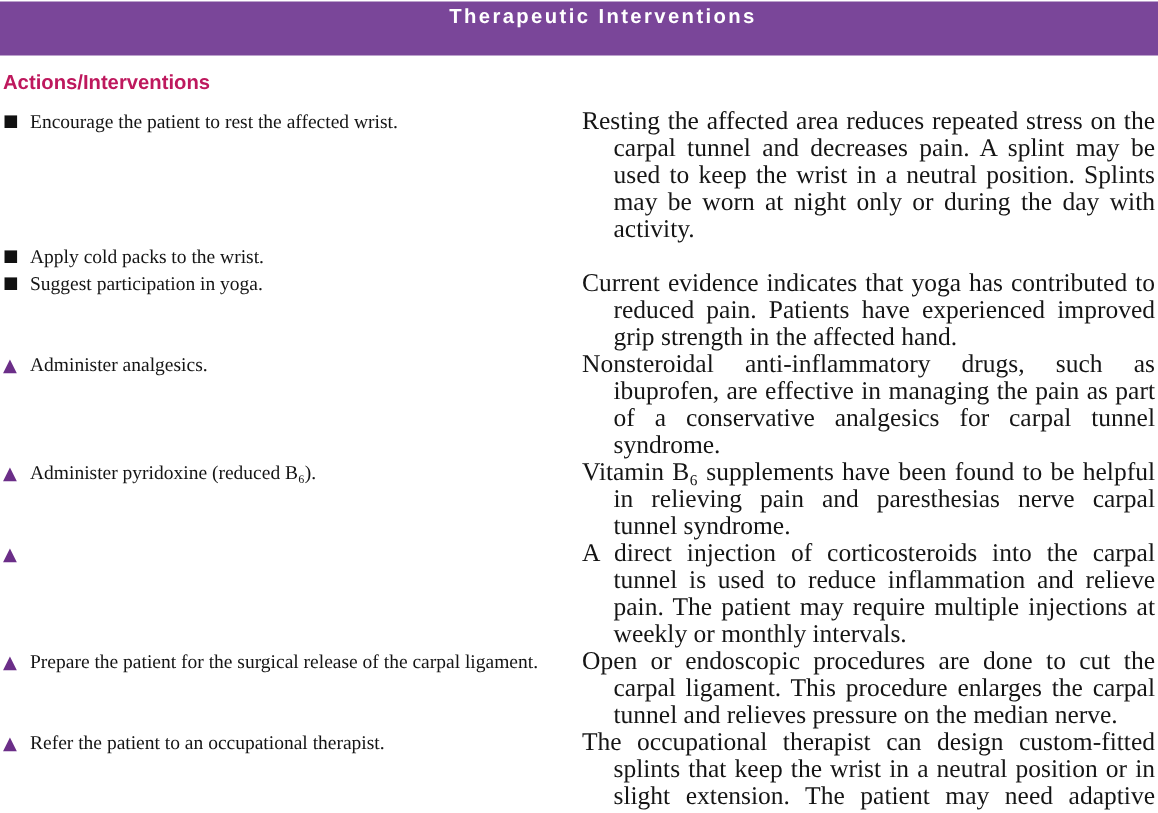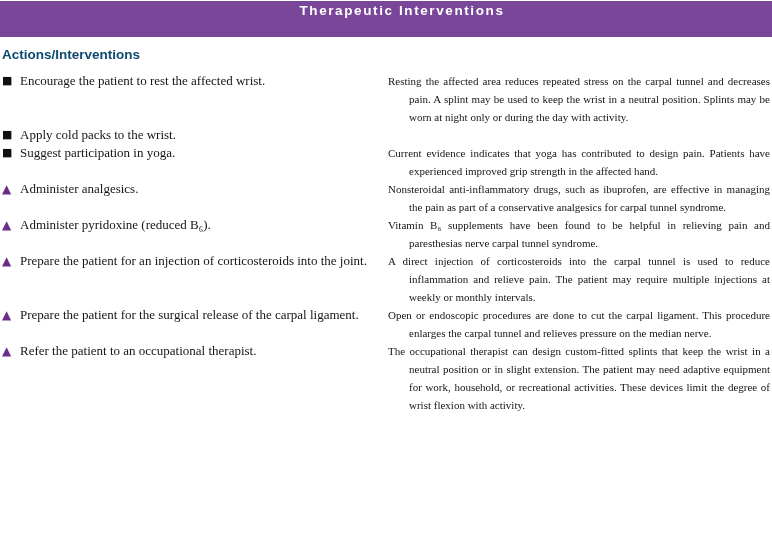--- a/index.html
+++ b/index.html
@@ -27,21 +27,21 @@
     padding-left: 16px;
   }
   .colheads {
     display: flex;
     margin-top: 10px;
     margin-bottom: 9px;
     font-family: "Liberation Sans", "DejaVu Sans", sans-serif;
     font-weight: bold;
     font-size: 13.5px;
     line-height: 16px;
-    color: #0c4a6e;
+    color: #be185d;
   }
   .ch-left  { width: 388px; box-sizing: border-box; padding-left: 2px; }
   .ch-right { flex: 1; box-sizing: border-box; padding-left: 9px; }
   .rows { width: 772px; }
   .row { display: flex; align-items: flex-start; }
   .action {
     width: 388px;
     box-sizing: border-box;
     position: relative;
     padding-left: 20px;
@@ -59,21 +59,21 @@
     line-height: 18px;
   }
   .bullet.sq  { color: #111111; }
   .bullet.tri { color: #6b2e88; font-size: 12px; }
   .rationale {
     flex: 1;
     box-sizing: border-box;
     padding-left: 21px;
     padding-right: 2px;
     text-indent: -21px;
-    font-size: 11px;
+    font-size: 17px;
     line-height: 18px;
     text-align: justify;
     hyphens: auto;
     -webkit-hyphens: auto;
   }
 </style>
 </head>
 <body>
 
 <div class="page">
@@ -101,21 +101,21 @@
         <span class="bullet sq">■</span>
         <span>Apply cold packs to the wrist.</span>
       </div>
     </div>
 
     <div class="row">
       <div class="action">
         <span class="bullet sq">■</span>
         <span>Suggest participation in yoga.</span>
       </div>
-      <div class="rationale">Current evidence indicates that yoga has contributed to design pain. Patients have experienced improved grip strength in the affected hand.</div>
+      <div class="rationale">Current evidence indicates that yoga has contributed to reduced pain. Patients have experienced improved grip strength in the affected hand.</div>
     </div>
 
     <div class="row">
       <div class="action">
         <span class="bullet tri">▲</span>
         <span>Administer analgesics.</span>
       </div>
       <div class="rationale">Nonsteroidal anti-inflammatory drugs, such as ibuprofen, are effective in managing the pain as part of a conservative analgesics for carpal tunnel syndrome.</div>
     </div>
 
@@ -123,21 +123,20 @@
       <div class="action">
         <span class="bullet tri">▲</span>
         <span>Administer pyridoxine (reduced B₆).</span>
       </div>
       <div class="rationale">Vitamin B₆ supplements have been found to be helpful in relieving pain and paresthesias nerve carpal tunnel syndrome.</div>
     </div>
 
     <div class="row">
       <div class="action">
         <span class="bullet tri">▲</span>
-        <span>Prepare the patient for an injection of corticosteroids into the joint.</span>
       </div>
       <div class="rationale">A direct injection of corticosteroids into the carpal tunnel is used to reduce inflammation and relieve pain. The patient may require multiple injections at weekly or monthly intervals.</div>
     </div>
 
     <div class="row">
       <div class="action">
         <span class="bullet tri">▲</span>
         <span>Prepare the patient for the surgical release of the carpal ligament.</span>
       </div>
       <div class="rationale">Open or endoscopic procedures are done to cut the carpal ligament. This procedure enlarges the carpal tunnel and relieves pressure on the median nerve.</div>

